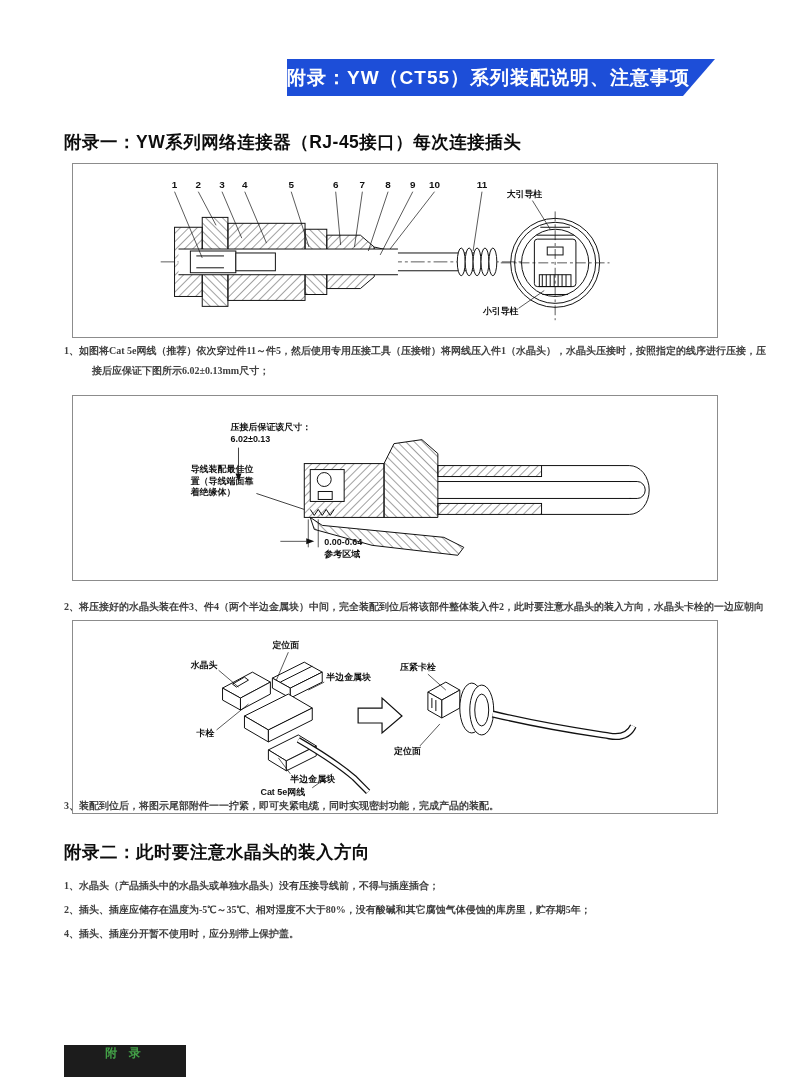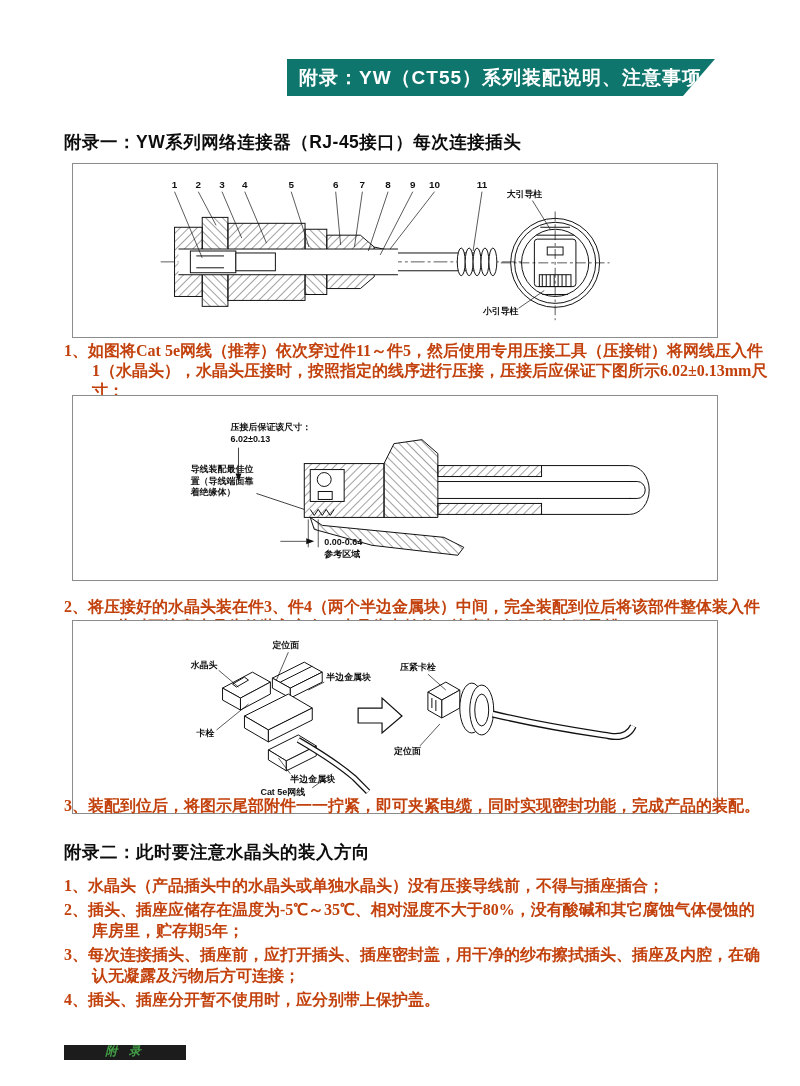--- a/index.html
+++ b/index.html
@@ -1,37 +1,37 @@
 <!DOCTYPE html>
 <html><head>
 <meta charset="utf-8">
 <style>
   html,body{margin:0;padding:0;background:#e8e8e8;}
   .page{position:relative;width:800px;height:1086px;background:#ffffff;margin:0 auto;
         font-family:"Liberation Serif",serif;color:#111;overflow:hidden;}
   
-  .banner{position:absolute;left:287px;top:59px;width:428px;height:37px;background:#0f766e;
+  .banner{position:absolute;left:287px;top:59px;width:428px;height:37px;background:#1d4ed8;
           clip-path:polygon(0 0,100% 0,calc(100% - 32px) 100%,0 100%);
-          display:flex;align-items:center;padding-left:12px;box-sizing:border-box;}
+          display:flex;align-items:center;padding-left:0;box-sizing:border-box;}
   .banner span{font-family:"Liberation Sans",sans-serif;font-weight:bold;font-size:19px;
                color:#fff;letter-spacing:1px;white-space:nowrap;}
   
   .sec-title{position:absolute;left:64px;font-family:"Liberation Sans",sans-serif;
              font-weight:bold;font-size:17.5px;color:#0d0d0d;letter-spacing:.5px;white-space:nowrap;}
   
   .figbox{position:absolute;left:72px;width:646px;background:#fff;border:1px solid #8c8c8c;box-sizing:border-box;}
   .figbox svg{display:block;width:100%;height:100%;}
   
-  .step,.note{position:absolute;left:64px;width:678px;font-size:16px;font-weight:bold;
-              line-height:20px;padding-left:28px;text-indent:-28px;color:#c2410c;}
+  .step,.note{position:absolute;left:64px;width:678px;font-size:10px;font-weight:bold;
+              line-height:20px;padding-left:28px;text-indent:-28px;color:#404040;}
   .notes-list .note{position:static;margin:0 0 3px 0;line-height:21px;}
   .notes-wrap{position:absolute;left:64px;top:875px;width:682px;}
   
-  .footer-badge{position:absolute;left:64px;top:1045px;width:122px;height:15px;background:#1c1c1c;
-                display:flex;align-items:flex-end;justify-content:center;font-style:italic;}
+  .footer-badge{position:absolute;left:64px;top:1045px;width:122px;height:32px;background:#1c1c1c;
+                display:flex;align-items:flex-start;justify-content:center;}
   .footer-badge span{font-family:"Liberation Sans",sans-serif;font-size:12px;font-weight:bold;
                      color:#43a047;letter-spacing:4px;}
   text{font-family:"Liberation Sans",sans-serif;font-weight:bold;fill:#111;}
 </style>
 </head>
 <body>
 
 <div class="page">
 
   <div class="banner">
@@ -247,21 +247,20 @@
     </svg>
   </div>
 
   <div class="step" style="top:796px;">3、装配到位后，将图示尾部附件一一拧紧，即可夹紧电缆，同时实现密封功能，完成产品的装配。</div>
 
   <div class="sec-title" style="top:840px;">附录二：此时要注意水晶头的装入方向</div>
 
   <div class="notes-wrap notes-list">
     <div class="note">1、水晶头（产品插头中的水晶头或单独水晶头）没有压接导线前，不得与插座插合；</div>
     <div class="note">2、插头、插座应储存在温度为-5℃～35℃、相对湿度不大于80%，没有酸碱和其它腐蚀气体侵蚀的库房里，贮存期5年；</div>
-    <div class="note">3、每次连接插头、插座前，应打开插头、插座密封盖，用干净的纱布擦拭插头、插座及内腔，在确认无凝露及污物后方可连接；</div>
     <div class="note">4、插头、插座分开暂不使用时，应分别带上保护盖。</div>
   </div>
 
   <div class="footer-badge">
     <span>附 录</span>
   </div>
 
 </div>
 
 </body></html>

